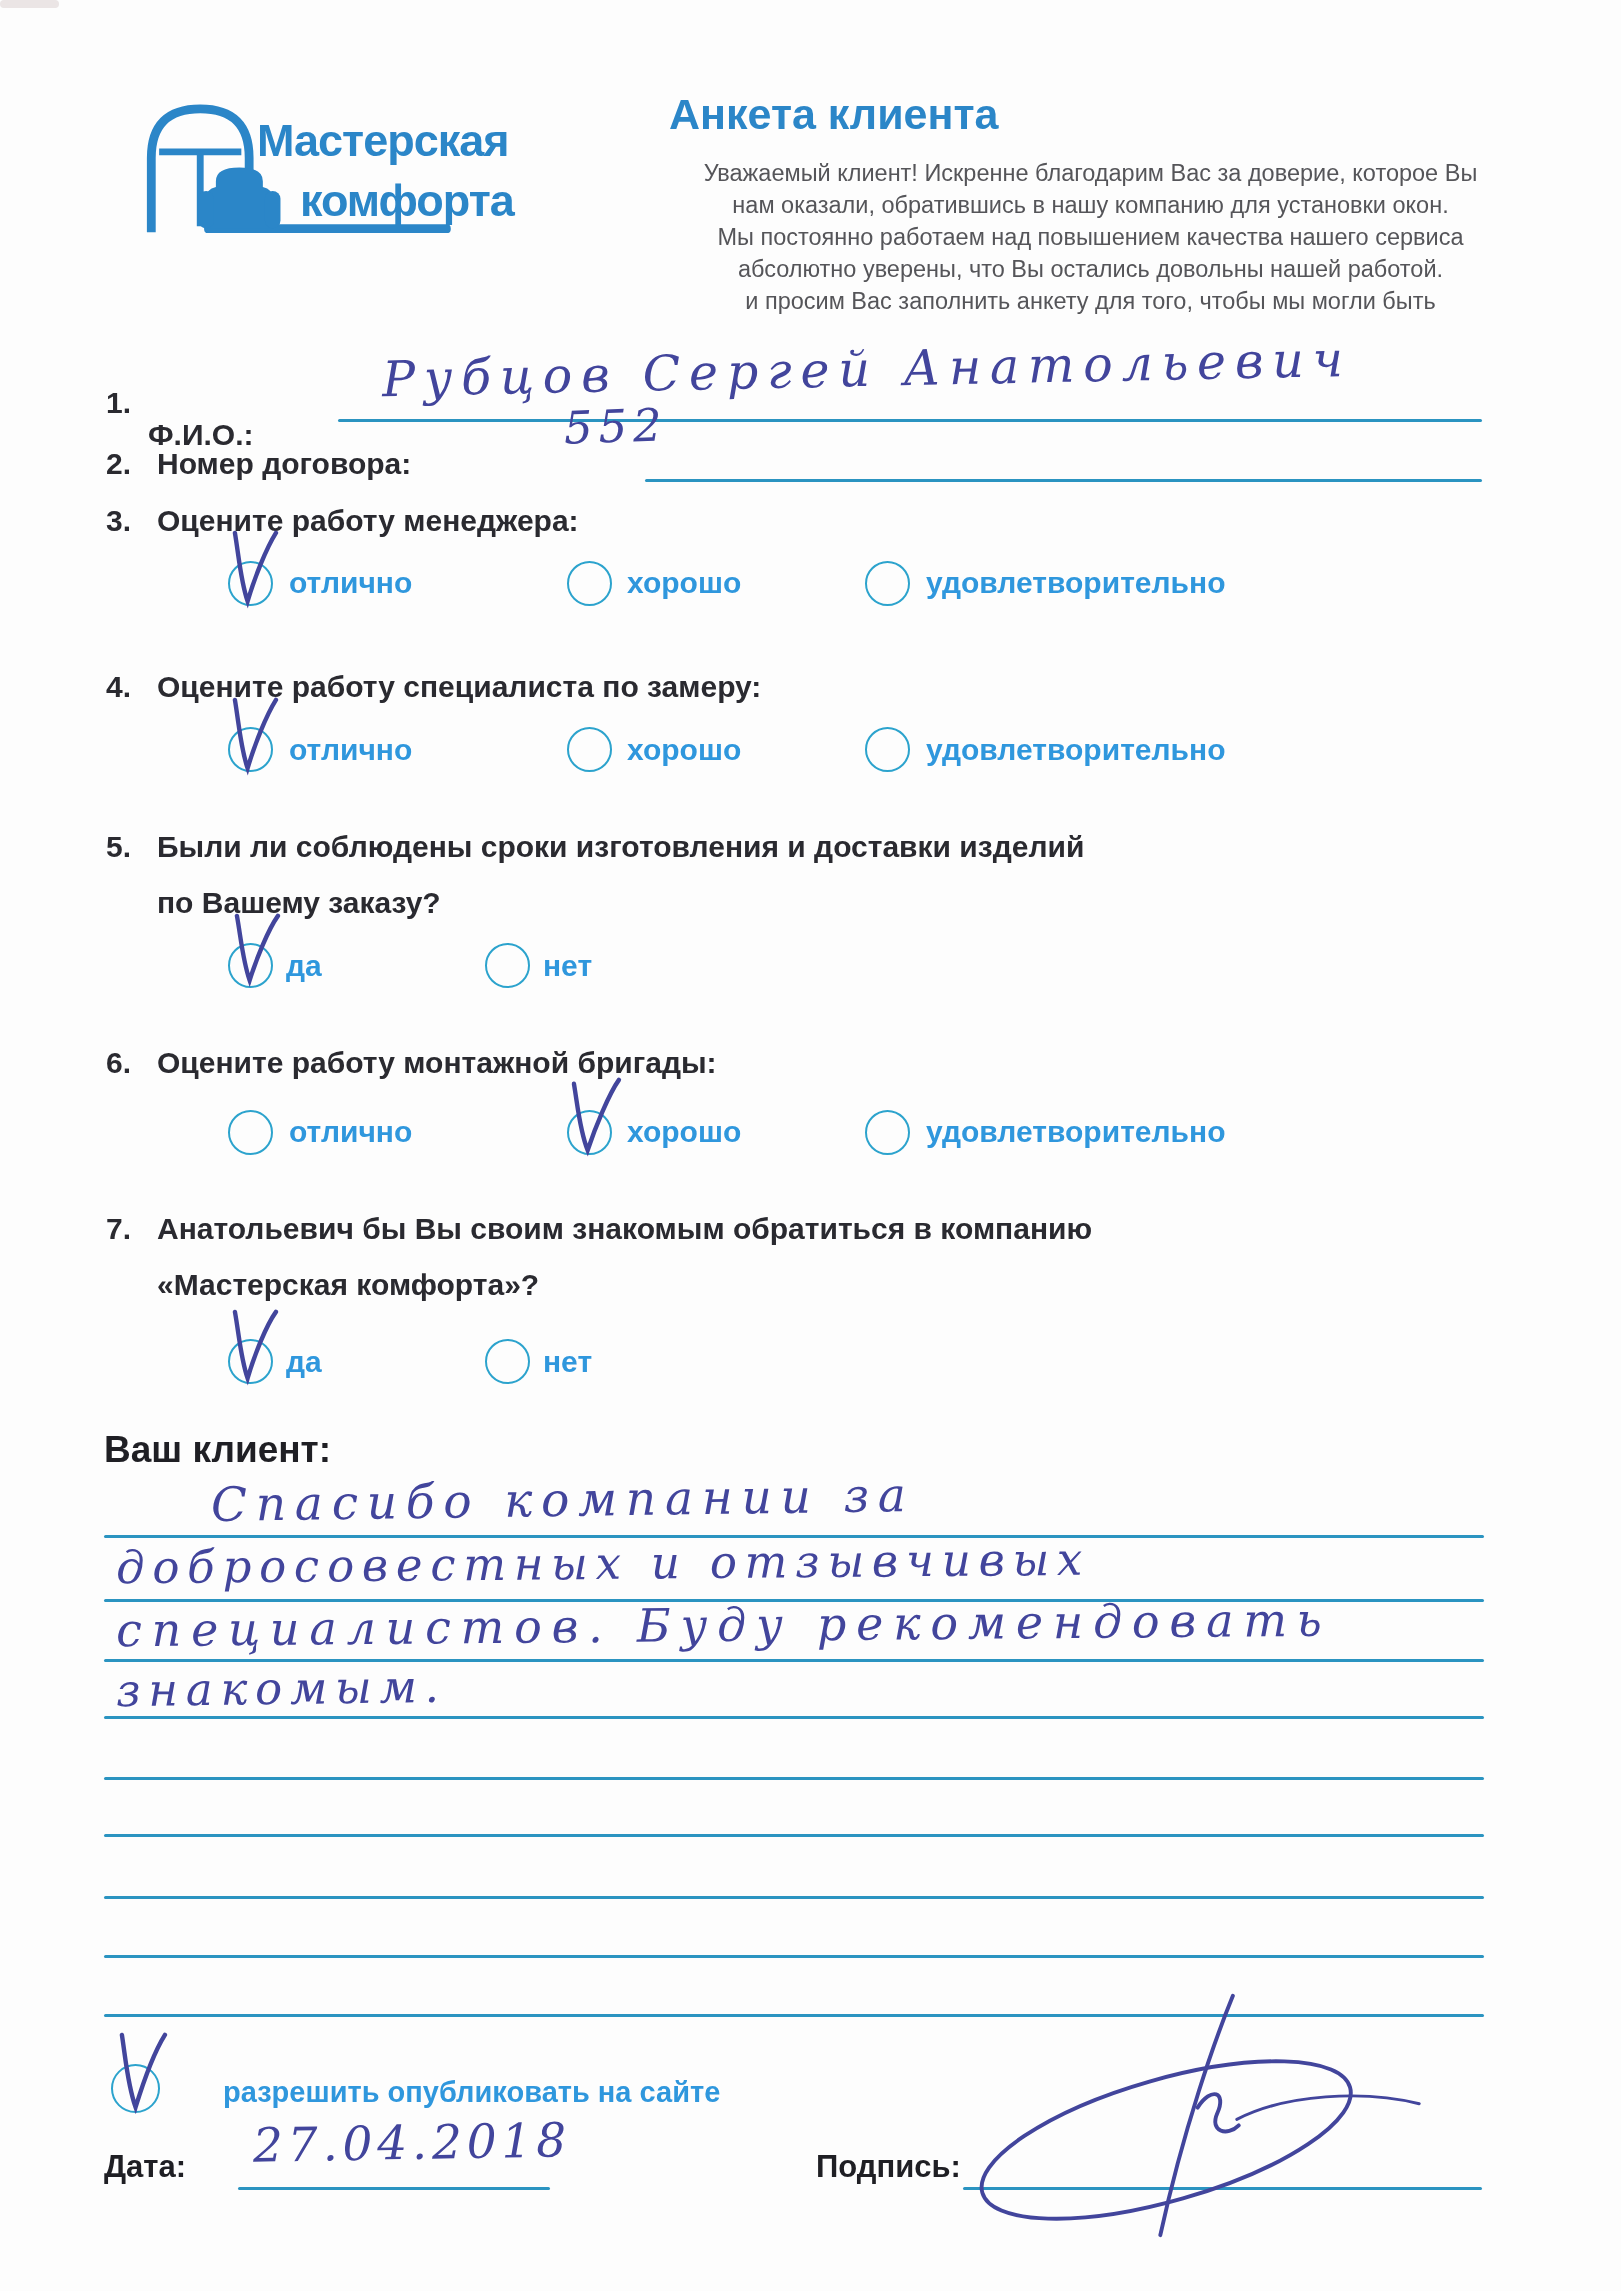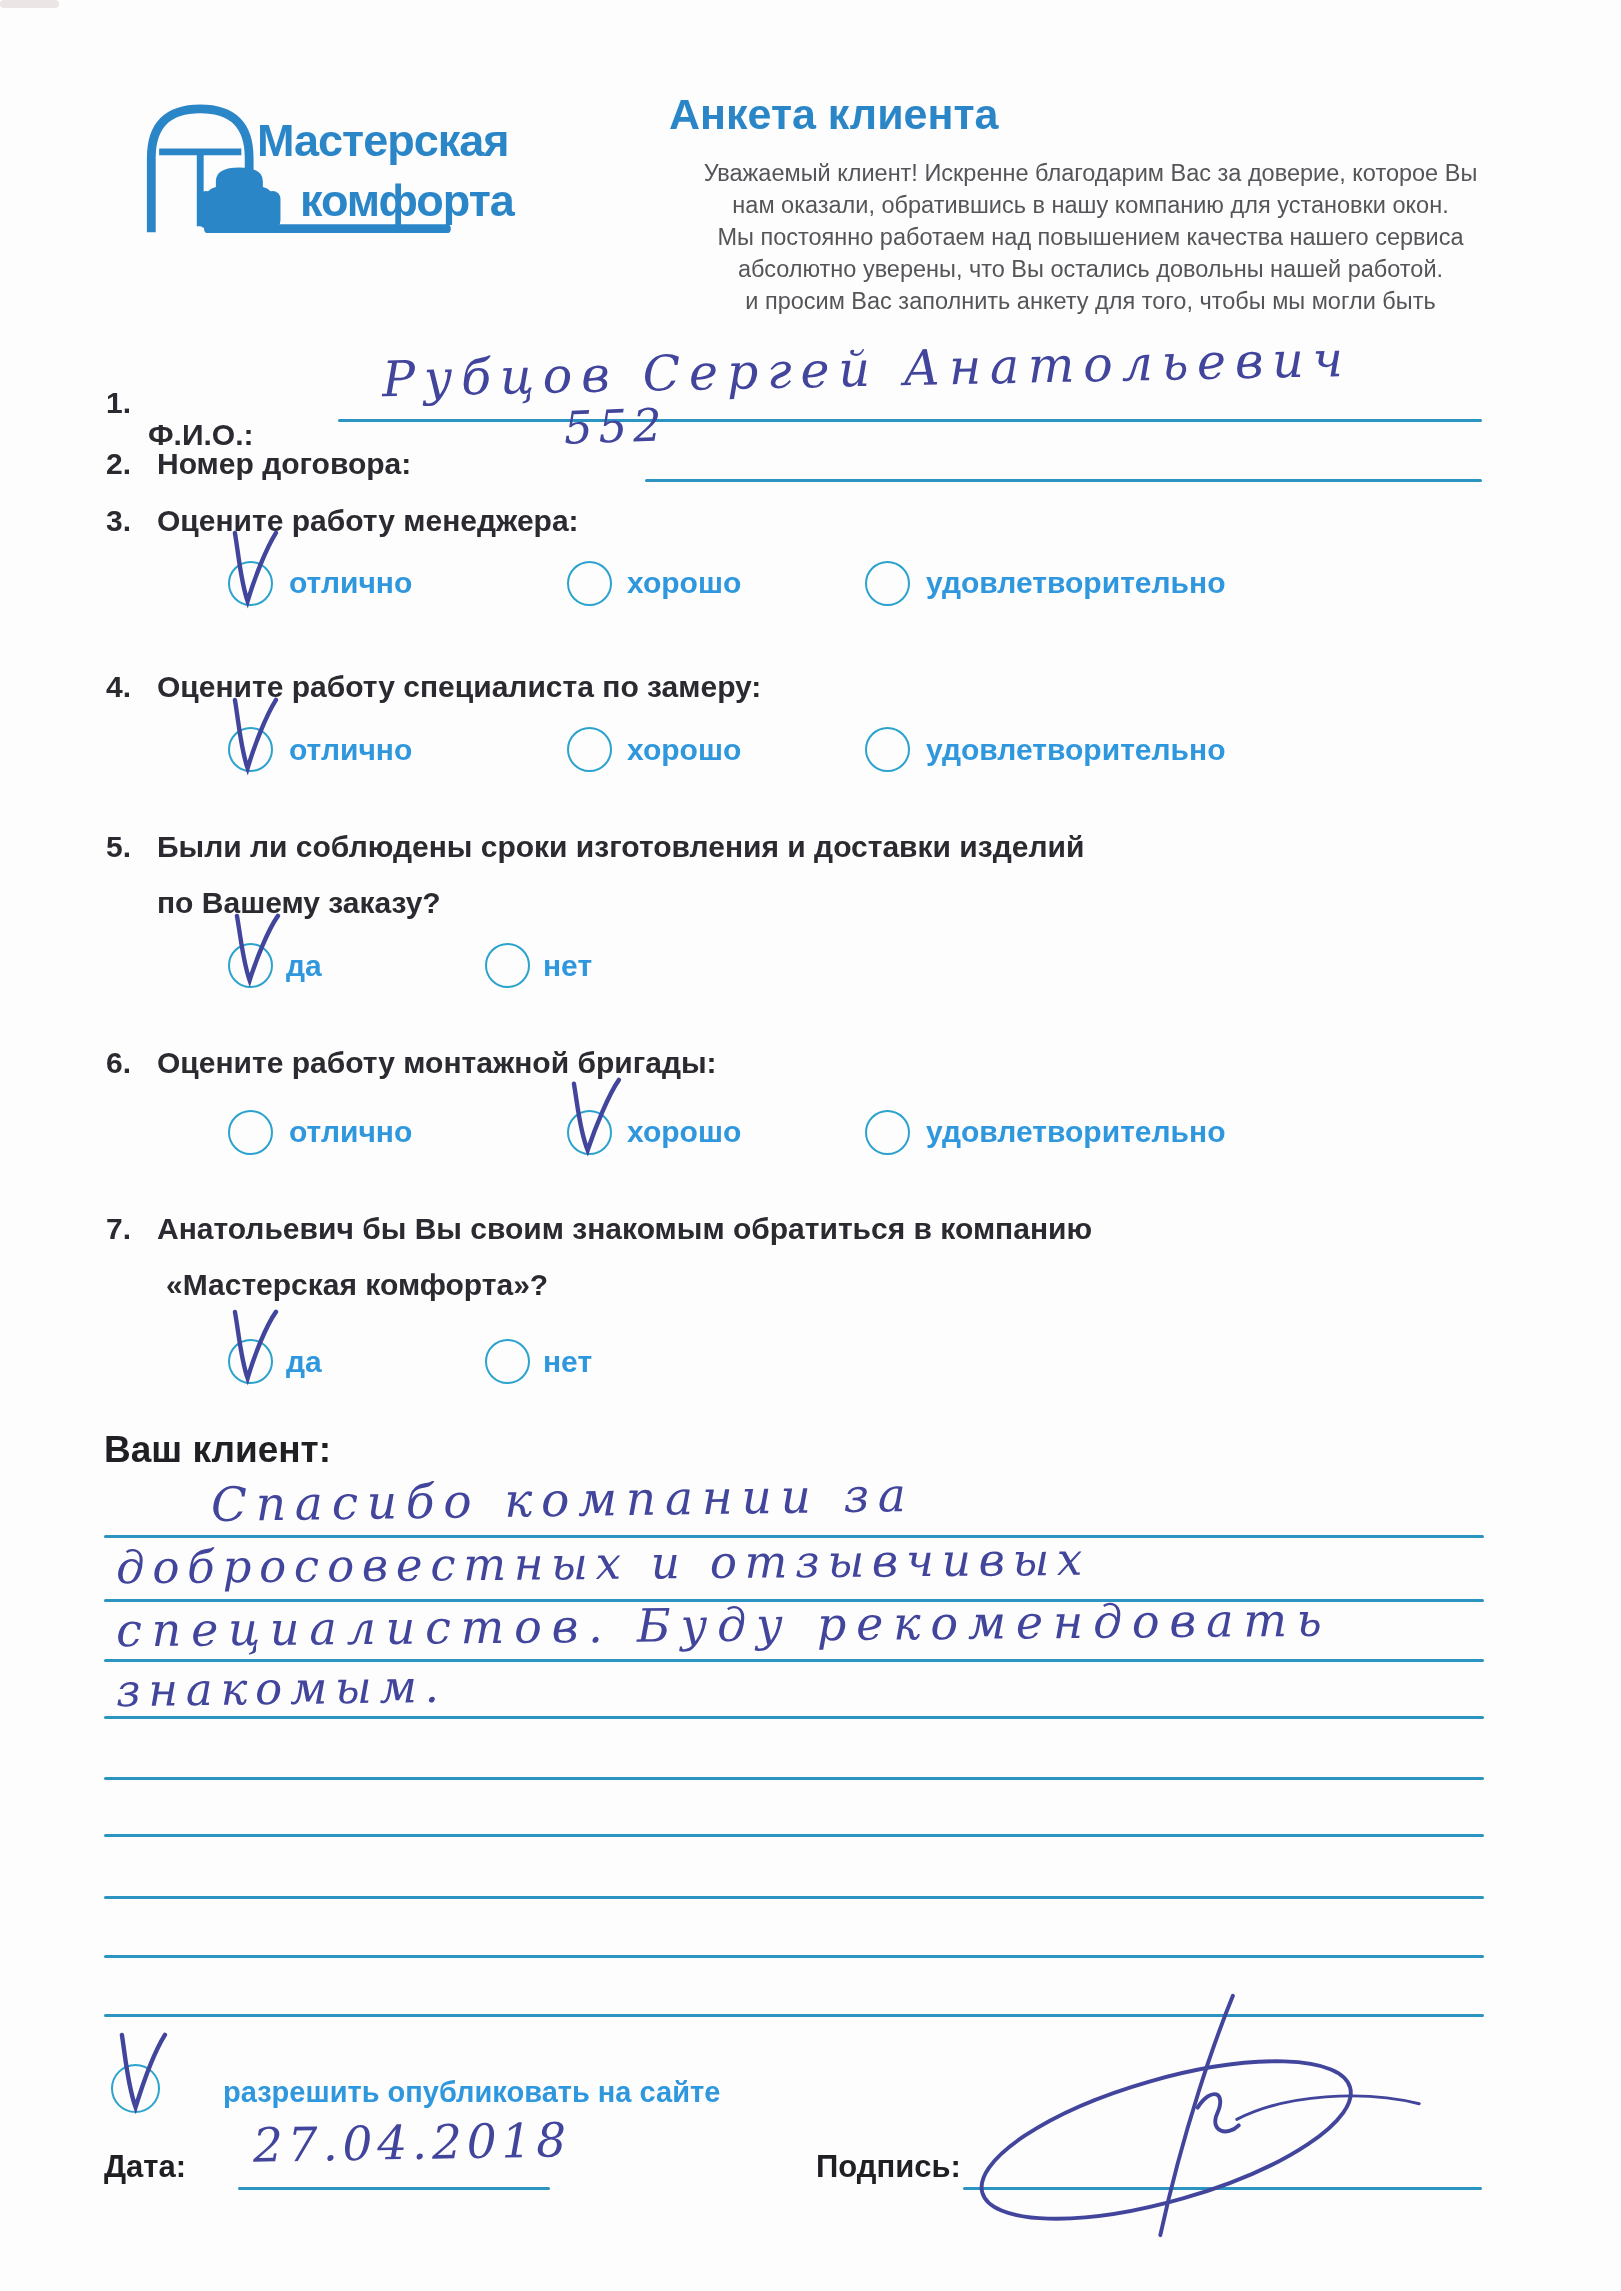--- a/index.html
+++ b/index.html
@@ -127,21 +127,21 @@
   <span class="abs radio" style="left:567px;top:1110px;"></span>
   <div class="abs opt-label" style="left:627px;top:1117px;">хорошо</div>
   <span class="abs radio" style="left:865px;top:1110px;"></span>
   <div class="abs opt-label" style="left:926px;top:1117px;">удовлетворительно</div>
   <svg class="abs check-ink" style="left:564px;top:1074px;" width="59" height="86" viewBox="0 0 60 88">
     <path d="M10,10 C14,34 16,58 24,78 C32,54 46,20 56,6" fill="none" stroke="currentColor" stroke-width="4.5" stroke-linecap="round"></path>
   </svg>
 
   <div class="abs qnum" style="left:106px;top:1211px;">7.</div>
   <div class="abs qtext" style="left:157px;top:1211px;">Анатольевич бы Вы своим знакомым обратиться в компанию</div>
-  <div class="abs qtext" style="left:166px;top:1267px;text-align:right;">«Мастерская комфорта»?</div>
+  <div class="abs qtext" style="left:157px;top:1267px;text-align:right;">«Мастерская комфорта»?</div>
   <span class="abs radio" style="left:228px;top:1339px;"></span>
   <div class="abs opt-label" style="left:286px;top:1347px;">да</div>
   <span class="abs radio" style="left:485px;top:1339px;"></span>
   <div class="abs opt-label" style="left:543px;top:1347px;">нет</div>
   <svg class="abs check-ink" style="left:225px;top:1306px;" width="55" height="82" viewBox="0 0 56 84">
     <path d="M10,6 C14,28 16,54 23,74 C30,50 42,20 52,6" fill="none" stroke="currentColor" stroke-width="4.5" stroke-linecap="round"></path>
   </svg>
 
   <div class="abs review-heading" style="left:104px;top:1429px;">Ваш клиент:</div>
 

